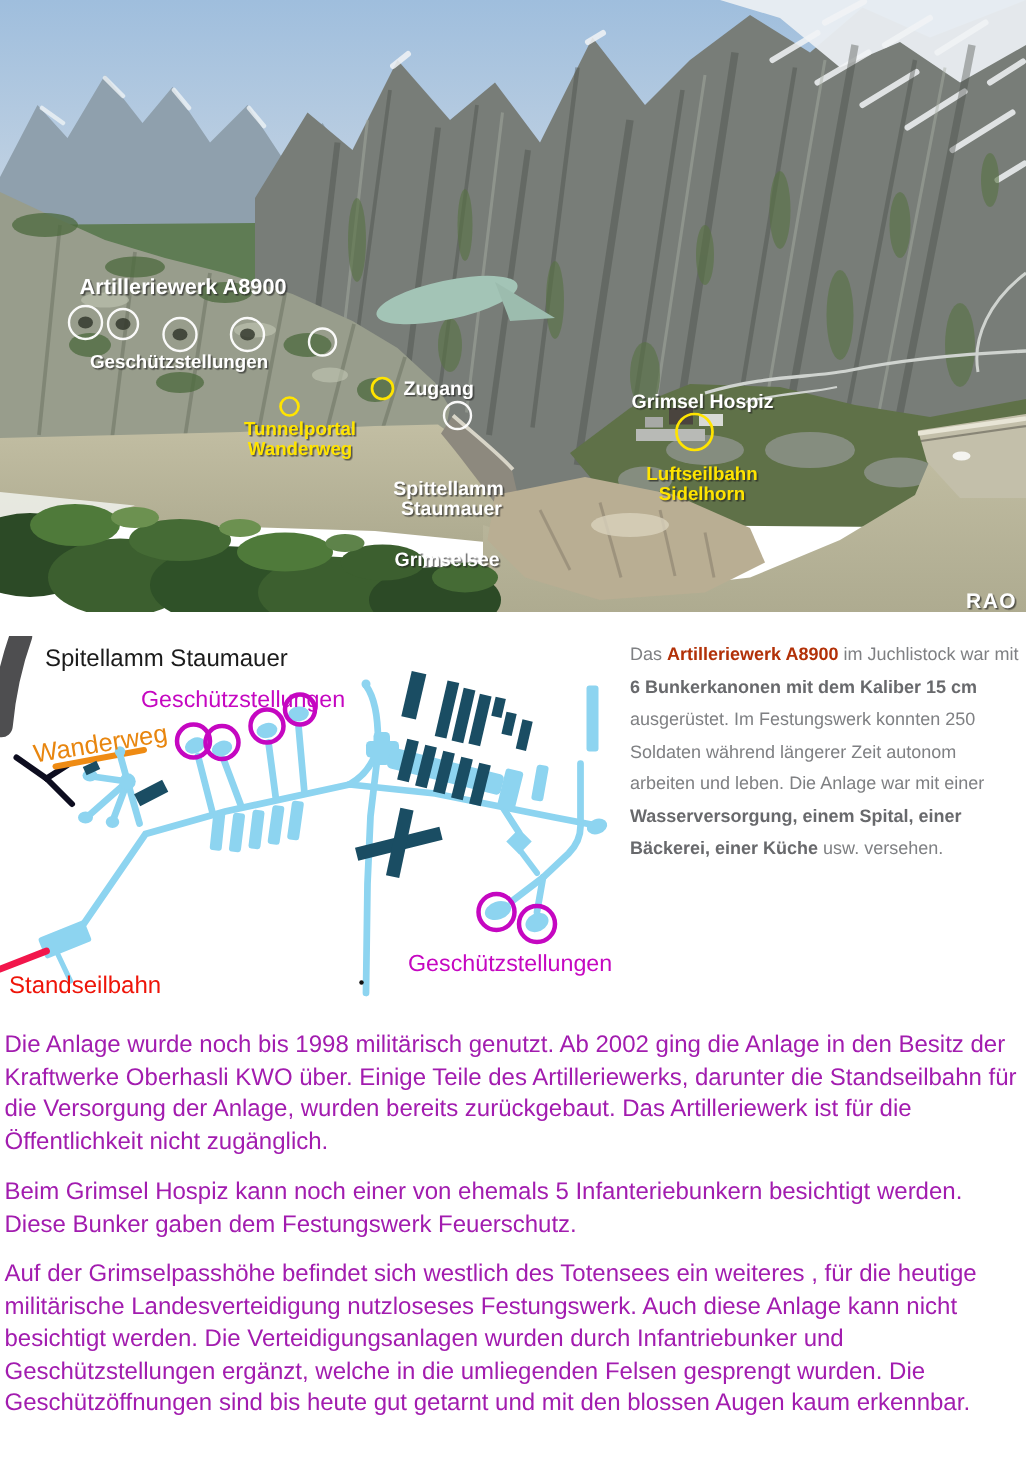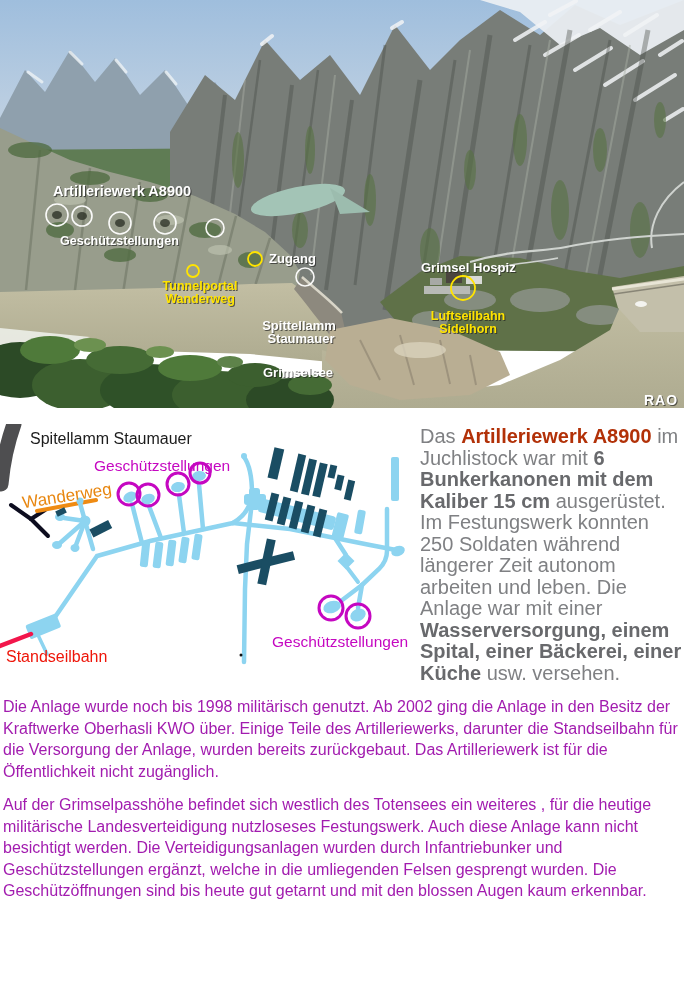--- a/index.html
+++ b/index.html
@@ -16,21 +16,21 @@
   .ph-sm{font-size:12.5px;}
   .ph-rao{font-size:14px;letter-spacing:1px;}
   .ring-w{fill:none;stroke:rgba(255,255,255,0.95);stroke-width:1.6px;}
   .ring-y{fill:none;stroke:#ffe400;stroke-width:1.8px;}
   
   .para{font-size:16px;line-height:21.5px;margin:0;padding:0 4px 0 3px;}
   .intro{color:#55565a;margin-top:5px;}
   .gray-p{color:#a21caf;margin-top:12px;}
   .map-row{display:flex;margin-top:16px;}
   .map-svg{flex:none;}
-  .article{width:262px;color:#7f8083;font-size:20px;line-height:21.5px;padding-left:4px;padding-top:2px;}
+  .article{width:262px;color:#7f8083;font-size:12px;line-height:21.5px;padding-left:4px;padding-top:2px;}
   .article b{color:#68696c;}
   .article .red{color:#b23108;font-weight:bold;}
   
   .mp-lbl{font-family:"Liberation Sans",sans-serif;}
   .mp-dam{font-size:16px;fill:#1b1b1b;}
   .mp-mag{font-size:15.5px;fill:#c507c1;}
   .mp-orange{font-size:17px;fill:#e8860f;}
   .mp-red{font-size:16px;fill:#ee1509;}
 </style>
 </head>
@@ -355,15 +355,16 @@
       <text class="mp-lbl mp-red" x="6" y="238">Standseilbahn</text>
       <text class="mp-lbl mp-mag" x="272" y="223">Geschützstellungen</text>
     </svg>
 
     <div class="article">
       <span>Das </span><span class="red">Artilleriewerk A8900</span><span> im Juchlistock war mit </span><b>6 Bunkerkanonen mit dem Kaliber 15 cm</b><span> ausgerüstet. Im Festungswerk konnten 250 Soldaten während längerer Zeit autonom arbeiten und leben. Die Anlage war mit einer </span><b>Wasserversorgung, einem Spital, einer Bäckerei, einer Küche</b><span> usw. versehen.</span>
     </div>
   </div>
 
   <p class="para gray-p">Die Anlage wurde noch bis 1998 militärisch genutzt. Ab 2002 ging die Anlage in den Besitz der Kraftwerke Oberhasli KWO über. Einige Teile des Artilleriewerks, darunter die Standseilbahn für die Versorgung der Anlage, wurden bereits zurückgebaut. Das Artilleriewerk ist für die Öffentlichkeit nicht zugänglich.</p>
+  <p class="para gray-p">Beim Grimsel Hospiz kann noch einer von ehemals 5 Infanteriebunkern besichtigt werden. Diese Bunker gaben dem Festungswerk Feuerschutz.</p>
   <p class="para gray-p">Auf der Grimselpasshöhe befindet sich westlich des Totensees ein weiteres , für die heutige militärische Landesverteidigung nutzloseses Festungswerk. Auch diese Anlage kann nicht besichtigt werden. Die Verteidigungsanlagen wurden durch Infantriebunker und Geschützstellungen ergänzt, welche in die umliegenden Felsen gesprengt wurden. Die Geschützöffnungen sind bis heute gut getarnt und mit den blossen Augen kaum erkennbar.</p>
 
 </div>
 
 </body></html>

